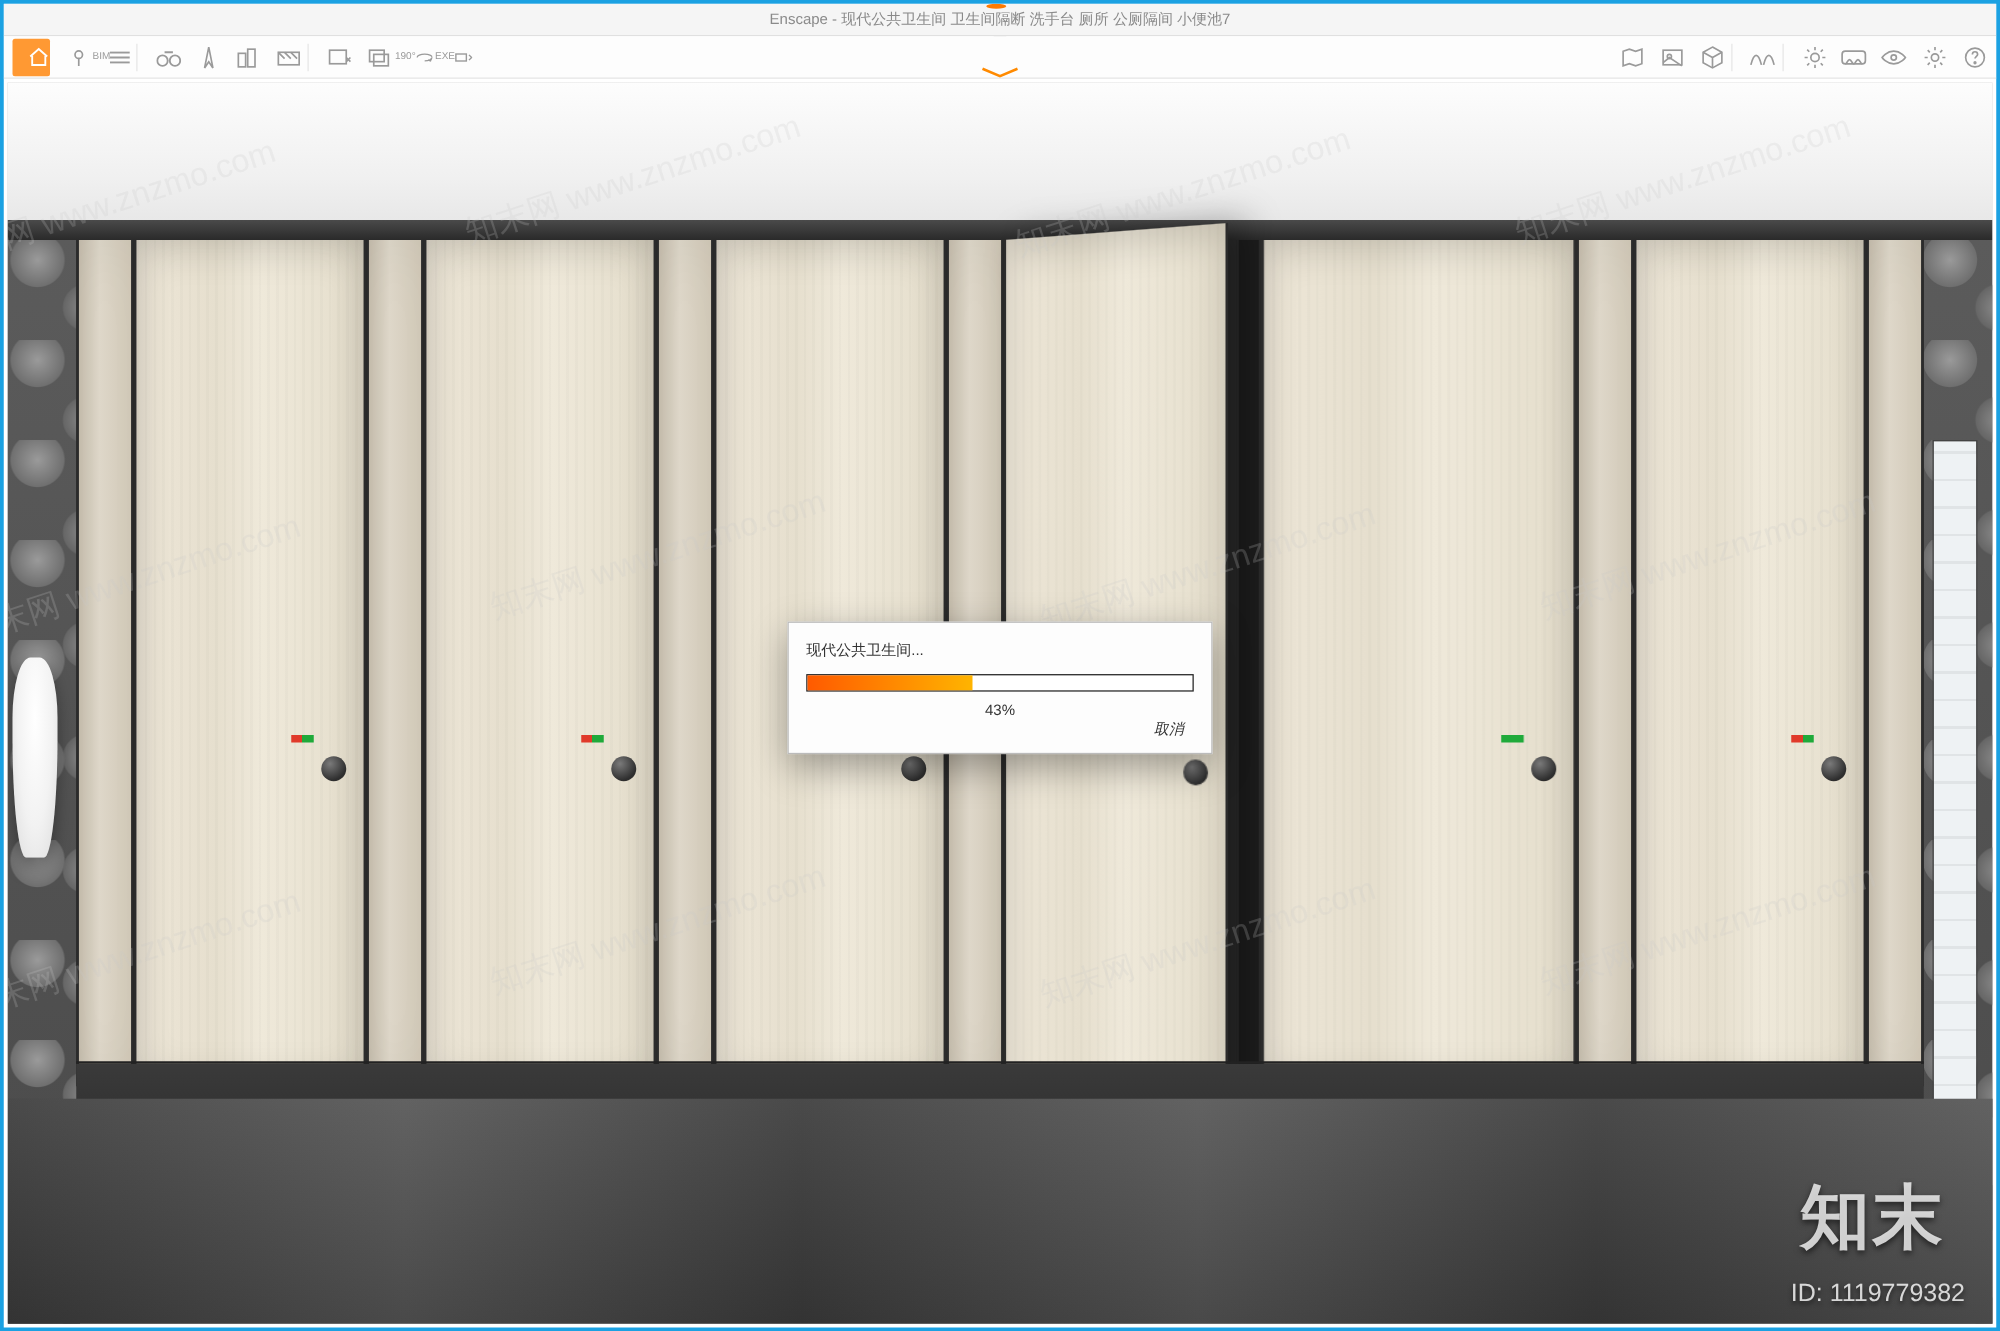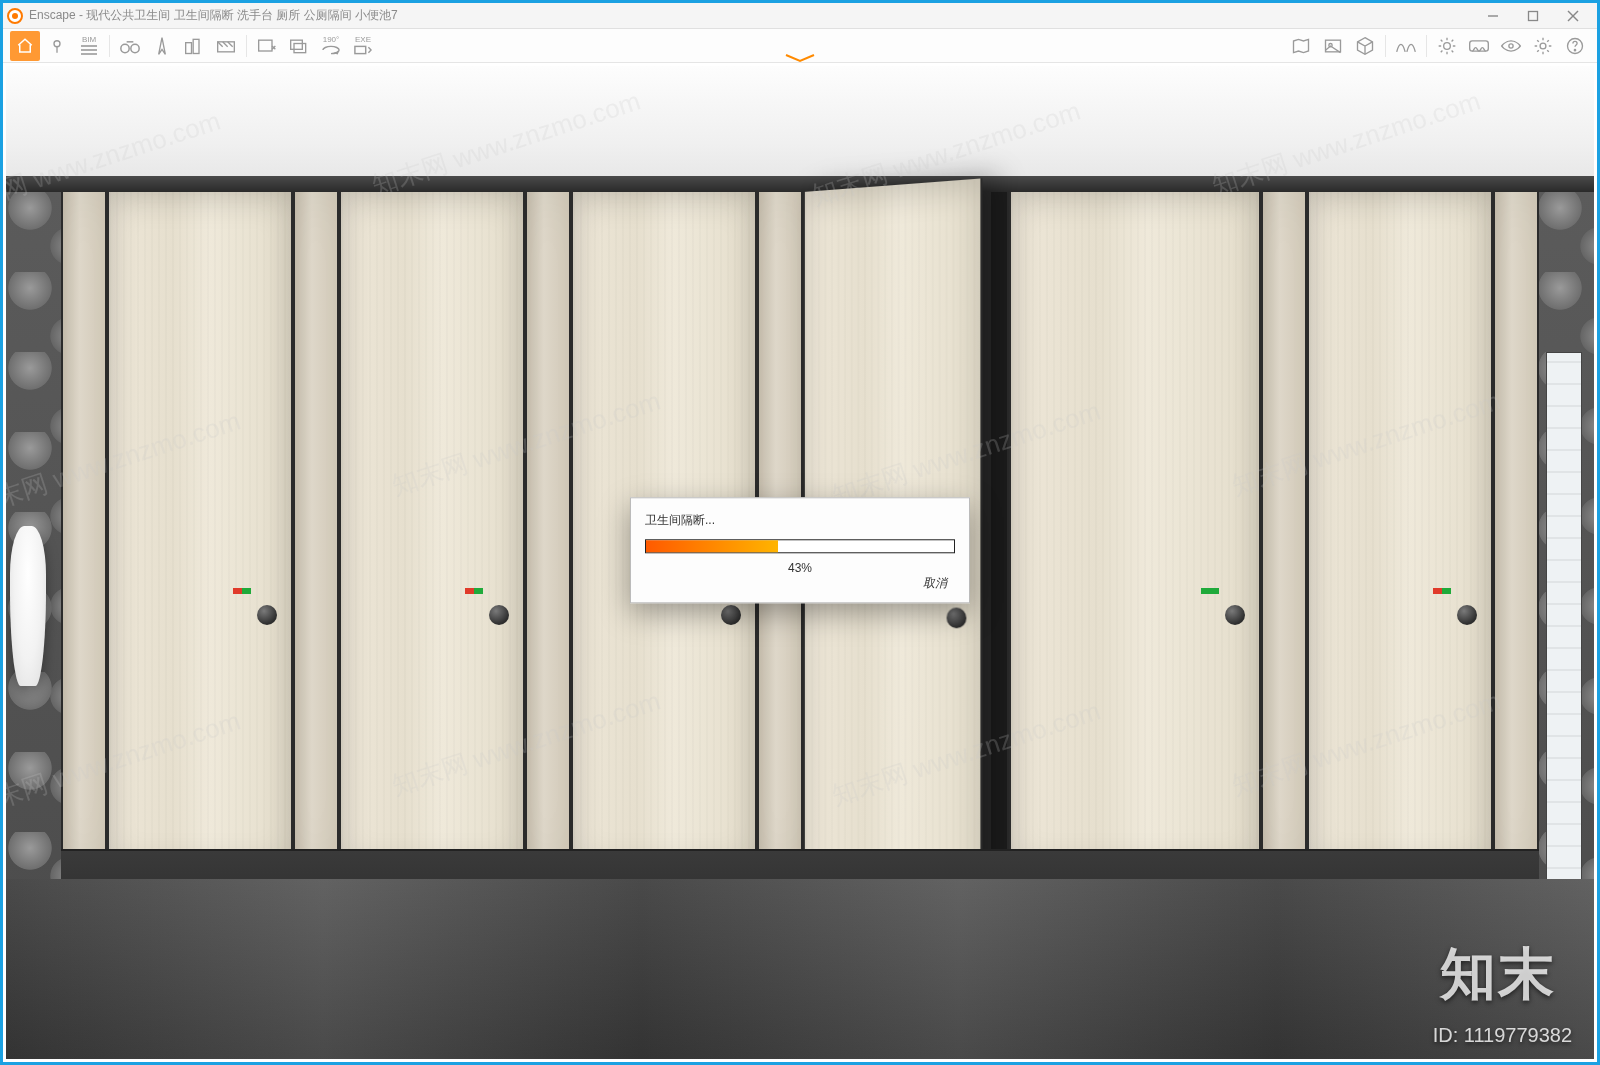--- a/index.html
+++ b/index.html
@@ -4,20 +4,21 @@
 <style>
   * { box-sizing: border-box; margin: 0; padding: 0; }
   html, body { width: 1600px; height: 1065px; overflow: hidden; font-family: "Segoe UI", Arial, sans-serif; }
   body { border: 3px solid #1ba1e2; background: #fff; position: relative; }
 
   
   .titlebar {
     height: 26px; background: #f5f5f5; display: flex; align-items: center;
     padding: 0 4px; font-size: 12px; color: #8a8a8a;
     border-bottom: 1px solid #e0e0e0;
+    flex-direction: column;
   }
   .app-logo {
     width: 16px; height: 16px; border-radius: 50%;
     background: #fff; border: 2px solid #ff7a00; margin-right: 6px;
     position: relative;
   }
   .app-logo::after{
     content:""; position:absolute; inset:3px; background:#ff7a00; border-radius:50%;
   }
   .title-text { flex: 0 0 auto; white-space: nowrap; }
@@ -27,21 +28,21 @@
     color: #888; font-size: 14px; cursor: default;
   }
   .win-btn svg { stroke: #888; }
 
   
   .toolbar {
     height: 34px; background: #fdfdfd; display: flex; align-items: center;
     padding: 0 6px; border-bottom: 1px solid #e5e5e5; position: relative;
   }
   .tool-btn {
-    width: 30px; height: 30px; display: flex; flex-direction:column; align-items: center; justify-content: center;
+    width: 30px; height: 30px; display: flex; align-items: center; justify-content: flex-end;
     margin: 0 1px; color: #9a9a9a; cursor: pointer; border-radius: 2px; font-size:9px;
   }
   .tool-btn.home { background: #ff9933; color: #fff; }
   .tool-btn svg { display: block; }
   .tool-sep { width: 1px; height: 22px; background: #e6e6e6; margin: 0 4px; }
   .tool-label { font-size: 8px; color:#9a9a9a; line-height:1; margin-bottom:1px;}
   .tool-spacer { flex: 1; }
   .collapse-caret {
     position: absolute; left: 50%; bottom: -1px; transform: translateX(-50%);
     width: 60px; height: 10px; display:flex; align-items:flex-end; justify-content:center;
@@ -398,21 +399,21 @@
     <span style="left:1220px;top:360px">知末网 www.znzmo.com</span>
     <span style="left:-40px; top:680px">知末网 www.znzmo.com</span>
     <span style="left:380px; top:660px">知末网 www.znzmo.com</span>
     <span style="left:820px; top:670px">知末网 www.znzmo.com</span>
     <span style="left:1220px;top:660px">知末网 www.znzmo.com</span>
   </div>
   <div class="wm-brand">知末</div>
   <div class="wm-id">ID: 1119779382</div>
 
   <div class="dialog">
-    <div class="msg">卫生间隔断...</div>
+    <div class="msg">现代公共卫生间...</div>
     <div class="progress">
       <div class="bar" style="width:43%"></div>
     </div>
     <div class="pct">43%</div>
     <div class="dlg-actions">
       <span>取消</span>
     </div>
   </div>
 </div>
 

